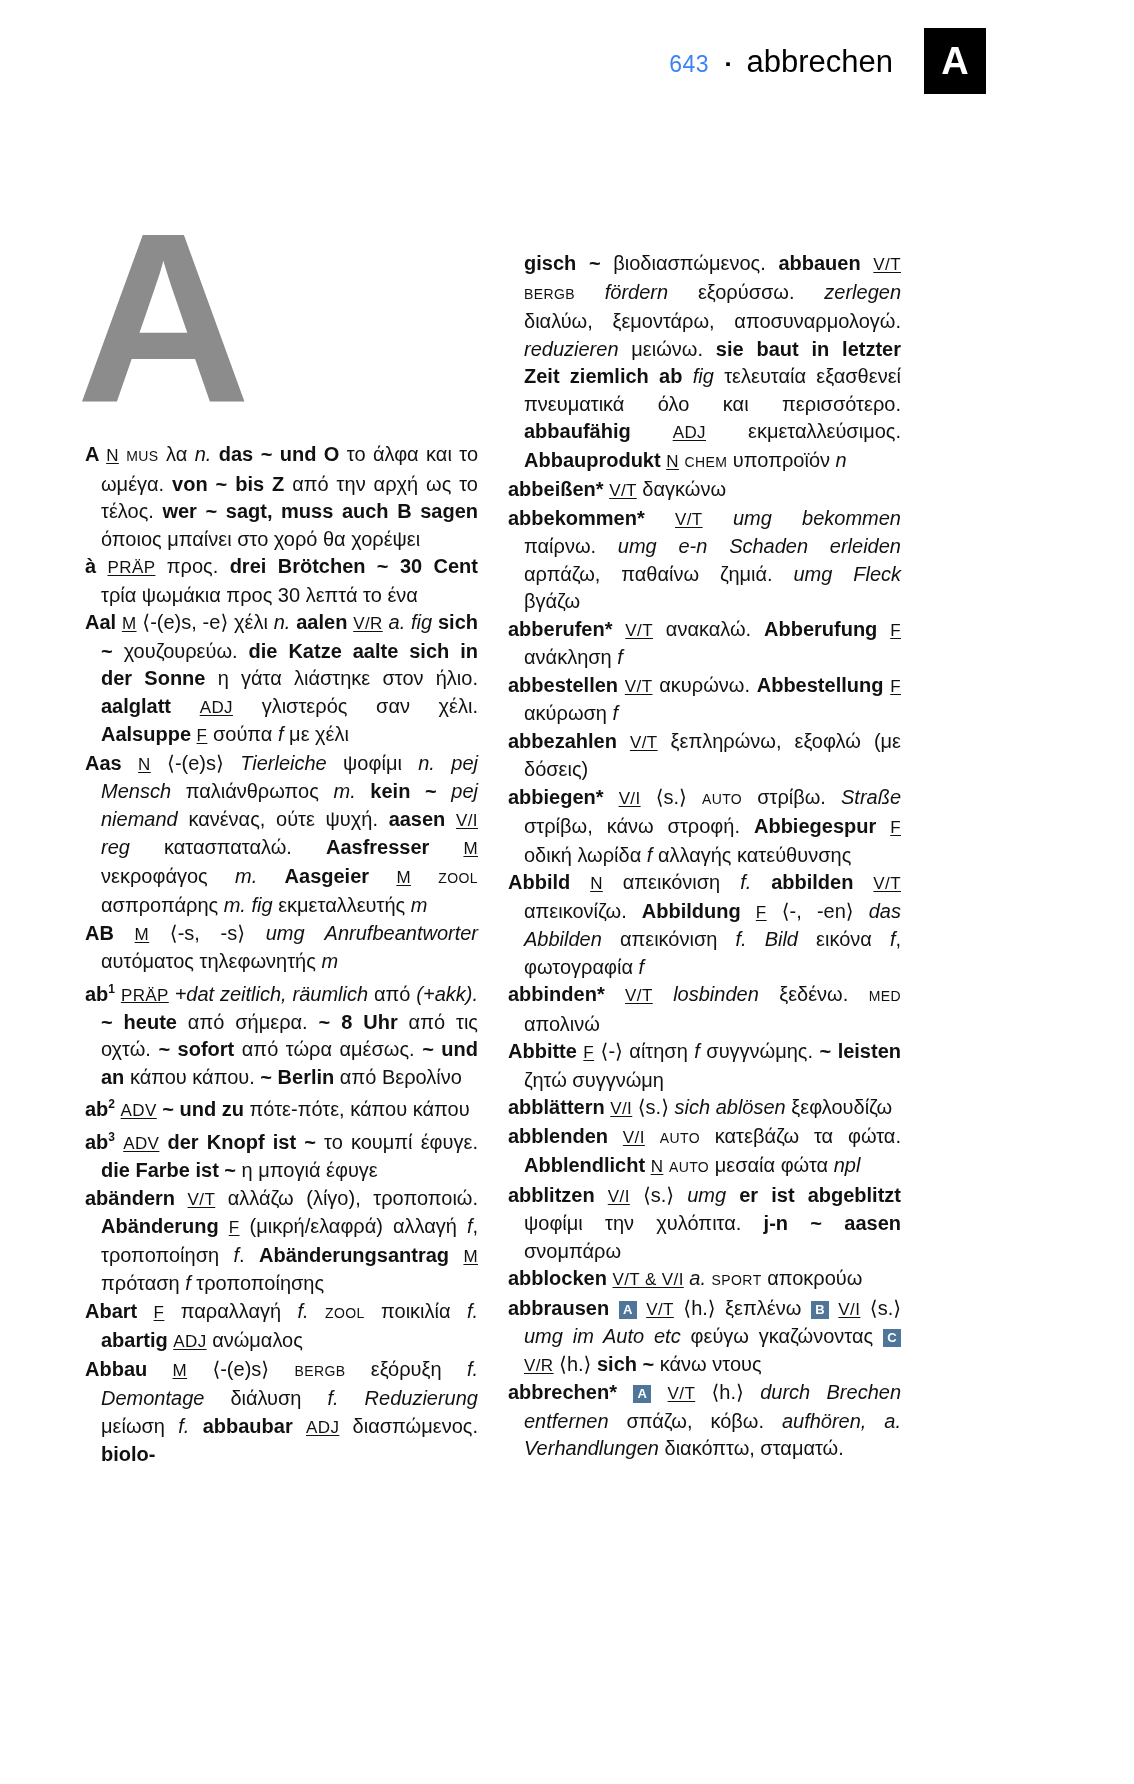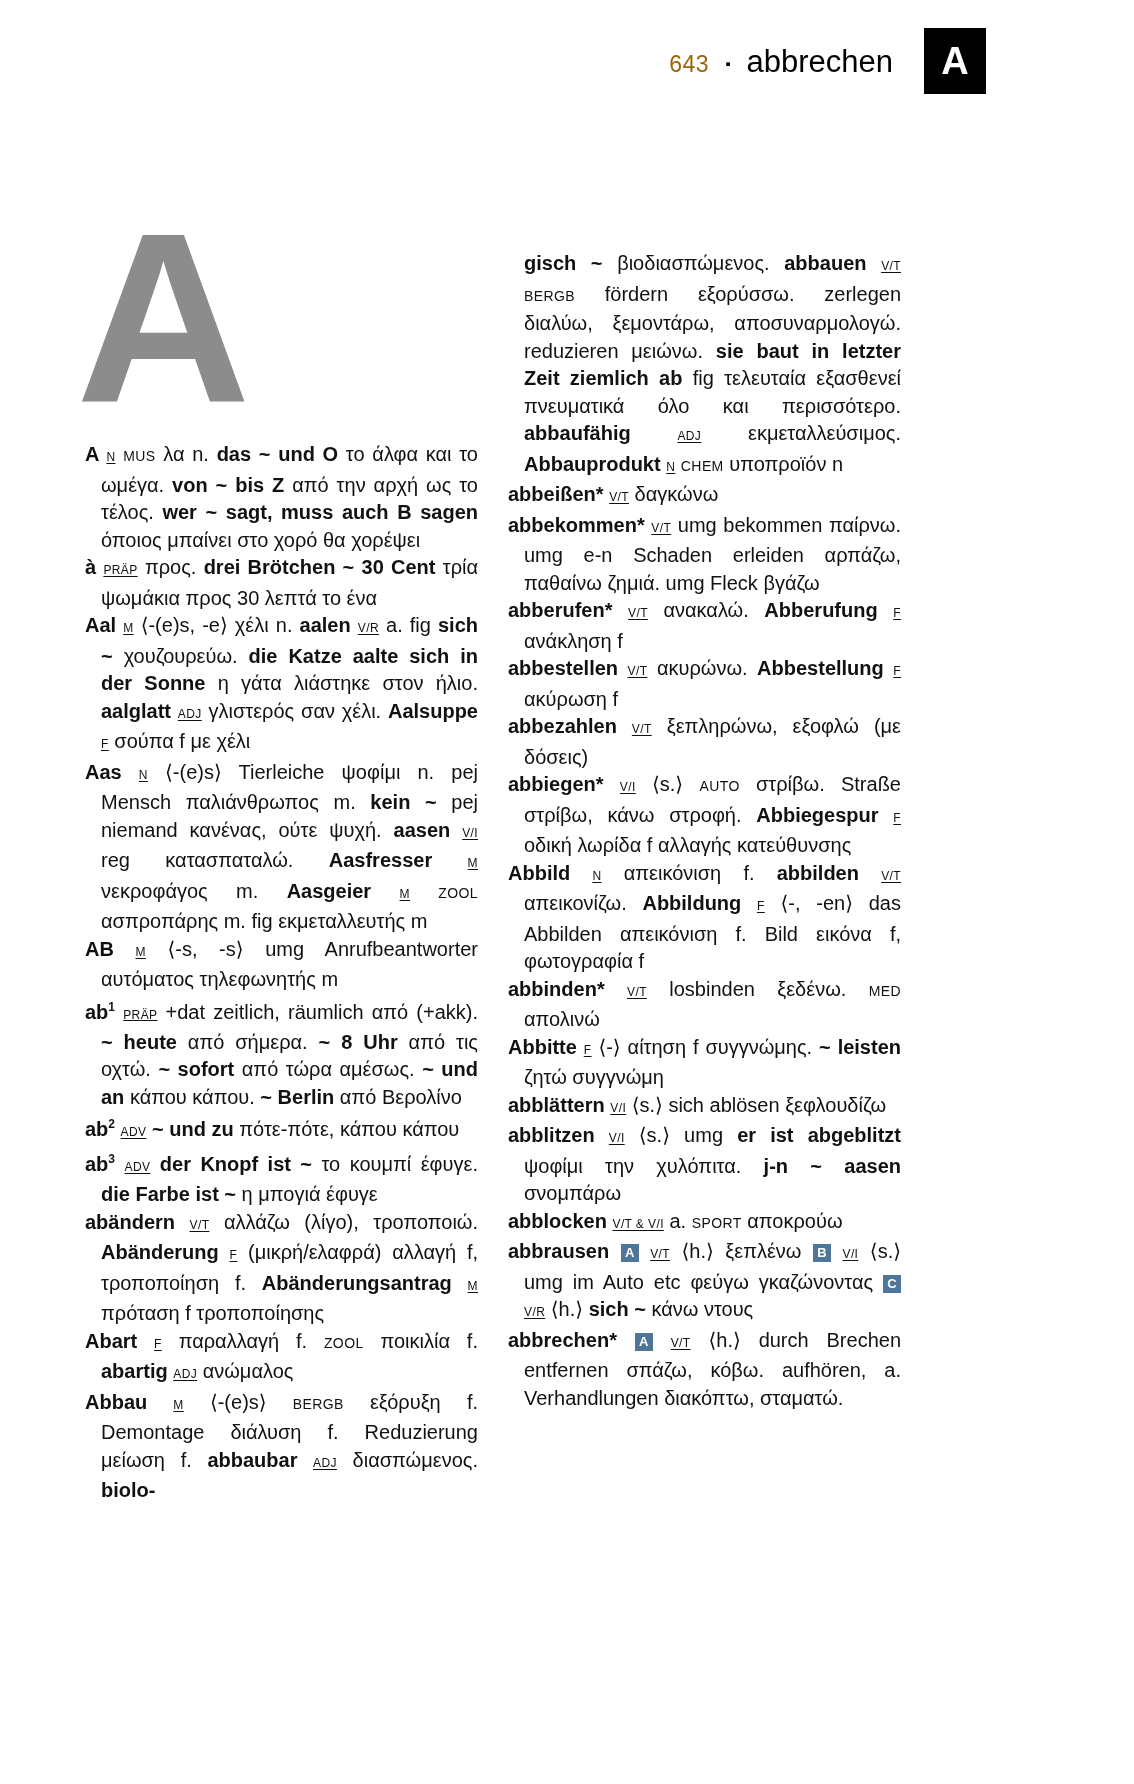--- a/index.html
+++ b/index.html
@@ -15,21 +15,21 @@
   .header {
     position: absolute;
     top: 44px;
     left: 0;
     width: 893px;
     display: flex;
     justify-content: flex-end;
     align-items: baseline;
     gap: 16px;
   }
-  .page-number { font-size: 23px; color: #a16207; letter-spacing: 0.5px; }
+  .page-number { font-size: 23px; color: #3b82f6; letter-spacing: 0.5px; }
   .header-bullet { font-size: 15px; color: #000; transform: translateY(-3px); }
   .guide-word { font-size: 31px; font-weight: normal; color: #000; }
   .tab {
     position: absolute;
     top: 28px;
     left: 924px;
     width: 62px;
     height: 66px;
     background: var(--tab-bg, #000);
     color: var(--tab-fg, #fff);
@@ -54,24 +54,24 @@
   .entry {
     margin: 0;
     font-size: 20px;
     line-height: 27.5px;
     text-align: justify;
     padding-left: 16px;
     text-indent: -16px;
   }
   .entry.cont { text-indent: 0; }
   .sg-b  { font-weight: bold; }
-  .sg-i  { }
+  .sg-i  { font-style: italic; }
   .sg-r  { }
   .sg-tag {
-    font-size: 12px;
+    font-size: 17px;
     letter-spacing: 0.4px;
     text-decoration: underline;
     text-underline-offset: 2px;
   }
   .sg-sc { font-size: 14px; letter-spacing: 0.4px; }
   .sg-sup { font-size: 12px; vertical-align: super; font-weight: bold; }
   .sg-box {
     display: inline-block;
     text-indent: 0;
     background: var(--sense-box, #4f7699);
@@ -120,19 +120,20 @@
       <p class="entry"><span class="sg-b">abbeißen* </span><span class="sg-tag">V/T</span><span class="sg-r"> δαγκώνω</span></p>
       <p class="entry"><span class="sg-b">abbekommen* </span><span class="sg-tag">V/T</span><span class="sg-r"> </span><span class="sg-i">umg bekommen</span><span class="sg-r"> παίρνω. </span><span class="sg-i">umg e-n Schaden erleiden</span><span class="sg-r"> αρπάζω, παθαίνω ζημιά. </span><span class="sg-i">umg Fleck</span><span class="sg-r"> βγάζω</span></p>
       <p class="entry"><span class="sg-b">abberufen* </span><span class="sg-tag">V/T</span><span class="sg-r"> ανακαλώ. </span><span class="sg-b">Abberufung </span><span class="sg-tag">F</span><span class="sg-r"> ανάκληση </span><span class="sg-i">f</span></p>
       <p class="entry"><span class="sg-b">abbestellen </span><span class="sg-tag">V/T</span><span class="sg-r"> ακυρώνω. </span><span class="sg-b">Abbestellung </span><span class="sg-tag">F</span><span class="sg-r"> ακύρωση </span><span class="sg-i">f</span></p>
       <p class="entry"><span class="sg-b">abbezahlen </span><span class="sg-tag">V/T</span><span class="sg-r"> ξεπληρώνω, εξοφλώ (με δόσεις)</span></p>
       <p class="entry"><span class="sg-b">abbiegen* </span><span class="sg-tag">V/I</span><span class="sg-r"> ⟨s.⟩ </span><span class="sg-sc">AUTO</span><span class="sg-r"> στρίβω. </span><span class="sg-i">Straße</span><span class="sg-r"> στρίβω, κάνω στροφή. </span><span class="sg-b">Abbiegespur </span><span class="sg-tag">F</span><span class="sg-r"> οδική λωρίδα </span><span class="sg-i">f</span><span class="sg-r"> αλλαγής κατεύθυνσης</span></p>
       <p class="entry"><span class="sg-b">Abbild </span><span class="sg-tag">N</span><span class="sg-r"> απεικόνιση </span><span class="sg-i">f.</span><span class="sg-r"> </span><span class="sg-b">abbilden </span><span class="sg-tag">V/T</span><span class="sg-r"> απεικονίζω. </span><span class="sg-b">Abbildung </span><span class="sg-tag">F</span><span class="sg-r"> ⟨-, -en⟩ </span><span class="sg-i">das Abbilden</span><span class="sg-r"> απεικόνιση </span><span class="sg-i">f.</span><span class="sg-r"> </span><span class="sg-i">Bild</span><span class="sg-r"> εικόνα </span><span class="sg-i">f</span><span class="sg-r">, φωτογραφία </span><span class="sg-i">f</span></p>
       <p class="entry"><span class="sg-b">abbinden* </span><span class="sg-tag">V/T</span><span class="sg-r"> </span><span class="sg-i">losbinden</span><span class="sg-r"> ξεδένω. </span><span class="sg-sc">MED</span><span class="sg-r"> απολινώ</span></p>
       <p class="entry"><span class="sg-b">Abbitte </span><span class="sg-tag">F</span><span class="sg-r"> ⟨-⟩ αίτηση </span><span class="sg-i">f</span><span class="sg-r"> συγγνώμης. </span><span class="sg-b">~ leisten</span><span class="sg-r"> ζητώ συγγνώμη</span></p>
       <p class="entry"><span class="sg-b">abblättern </span><span class="sg-tag">V/I</span><span class="sg-r"> ⟨s.⟩ </span><span class="sg-i">sich ablösen</span><span class="sg-r"> ξεφλουδίζω</span></p>
+      <p class="entry"><span class="sg-b">abblenden </span><span class="sg-tag">V/I</span><span class="sg-r"> </span><span class="sg-sc">AUTO</span><span class="sg-r"> κατεβάζω τα φώτα. </span><span class="sg-b">Abblendlicht </span><span class="sg-tag">N</span><span class="sg-r"> </span><span class="sg-sc">AUTO</span><span class="sg-r"> μεσαία φώτα </span><span class="sg-i">npl</span></p>
       <p class="entry"><span class="sg-b">abblitzen </span><span class="sg-tag">V/I</span><span class="sg-r"> ⟨s.⟩ </span><span class="sg-i">umg</span><span class="sg-r"> </span><span class="sg-b">er ist abgeblitzt</span><span class="sg-r"> ψοφίμι την χυλόπιτα. </span><span class="sg-b">j-n ~ aasen</span><span class="sg-r"> σνομπάρω</span></p>
       <p class="entry"><span class="sg-b">abblocken </span><span class="sg-tag">V/T &amp; V/I</span><span class="sg-r"> </span><span class="sg-i">a.</span><span class="sg-r"> </span><span class="sg-sc">SPORT</span><span class="sg-r"> αποκρούω</span></p>
       <p class="entry"><span class="sg-b">abbrausen </span><span class="sg-box">A</span><span class="sg-r"> </span><span class="sg-tag">V/T</span><span class="sg-r"> ⟨h.⟩ ξεπλένω </span><span class="sg-box">B</span><span class="sg-r"> </span><span class="sg-tag">V/I</span><span class="sg-r"> ⟨s.⟩ </span><span class="sg-i">umg im Auto etc</span><span class="sg-r"> φεύγω γκαζώνοντας </span><span class="sg-box">C</span><span class="sg-r"> </span><span class="sg-tag">V/R</span><span class="sg-r"> ⟨h.⟩ </span><span class="sg-b">sich ~</span><span class="sg-r"> κάνω ντους</span></p>
       <p class="entry"><span class="sg-b">abbrechen* </span><span class="sg-box">A</span><span class="sg-r"> </span><span class="sg-tag">V/T</span><span class="sg-r"> ⟨h.⟩ </span><span class="sg-i">durch Brechen entfernen</span><span class="sg-r"> σπάζω, κόβω. </span><span class="sg-i">aufhören, a. Verhandlungen</span><span class="sg-r"> διακόπτω, σταματώ.</span></p>
     </div>
 
 </div>
 
 </body></html>

